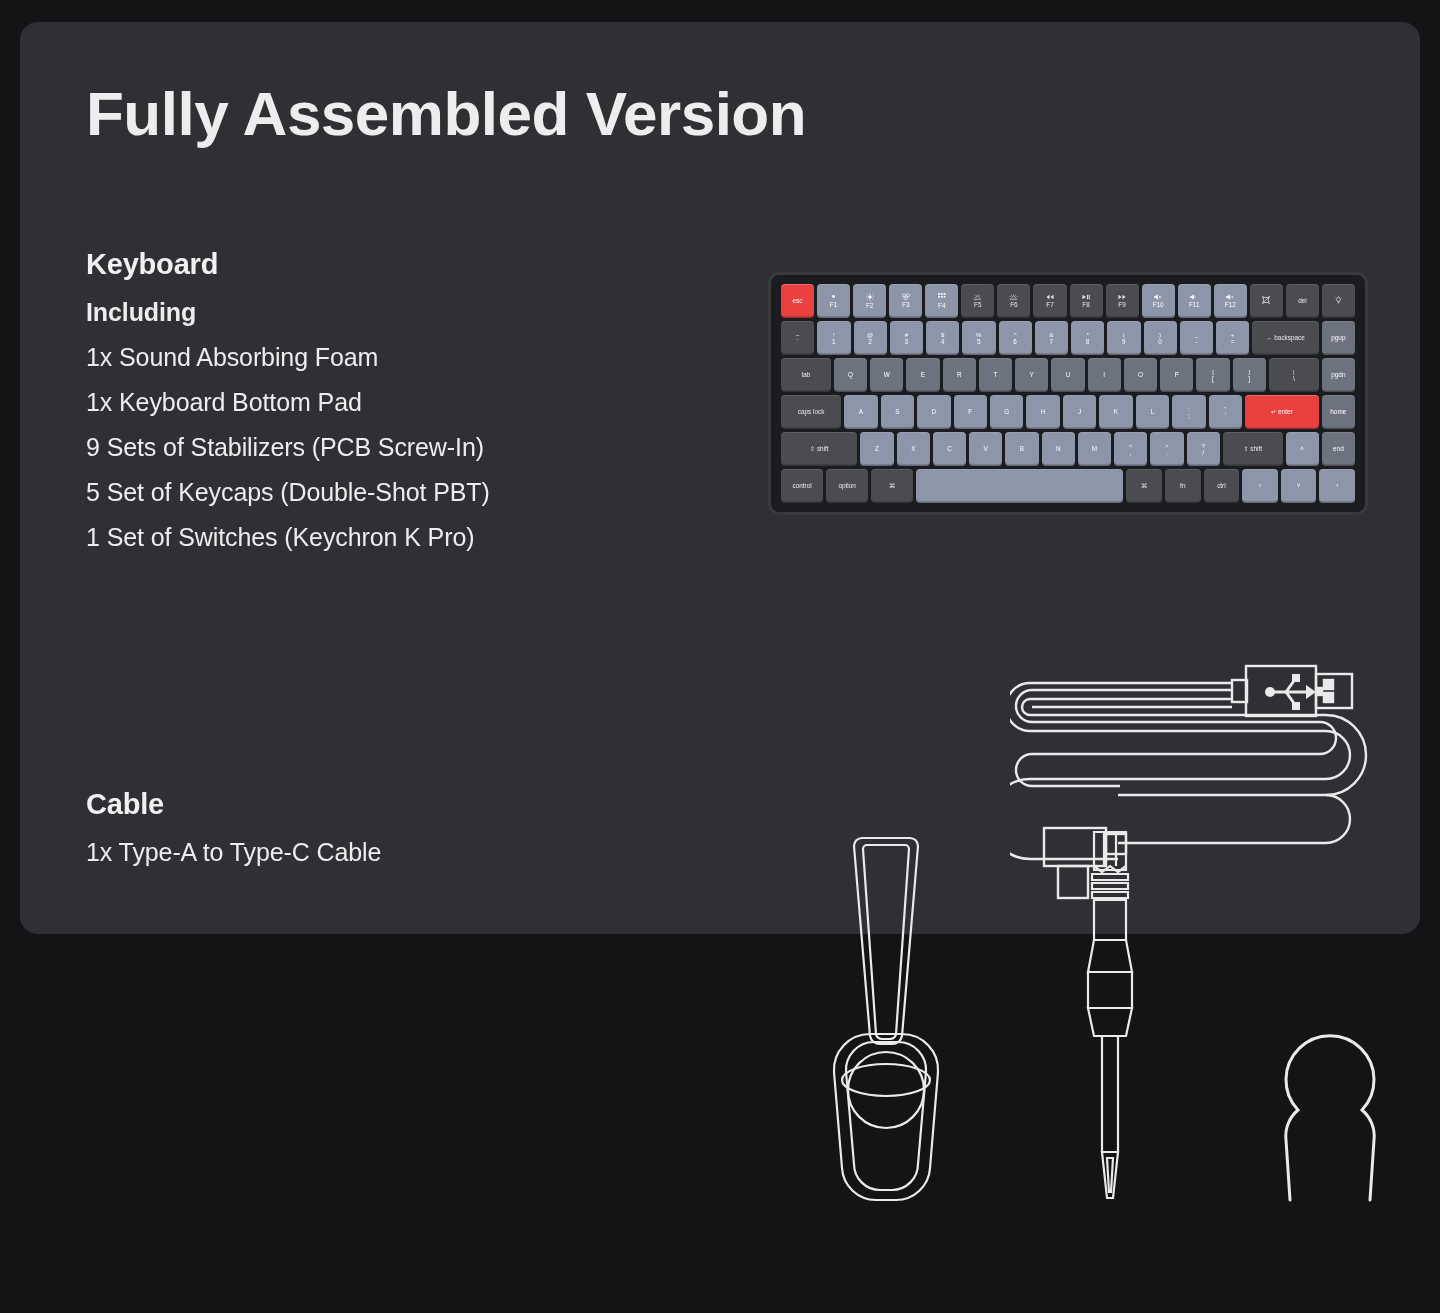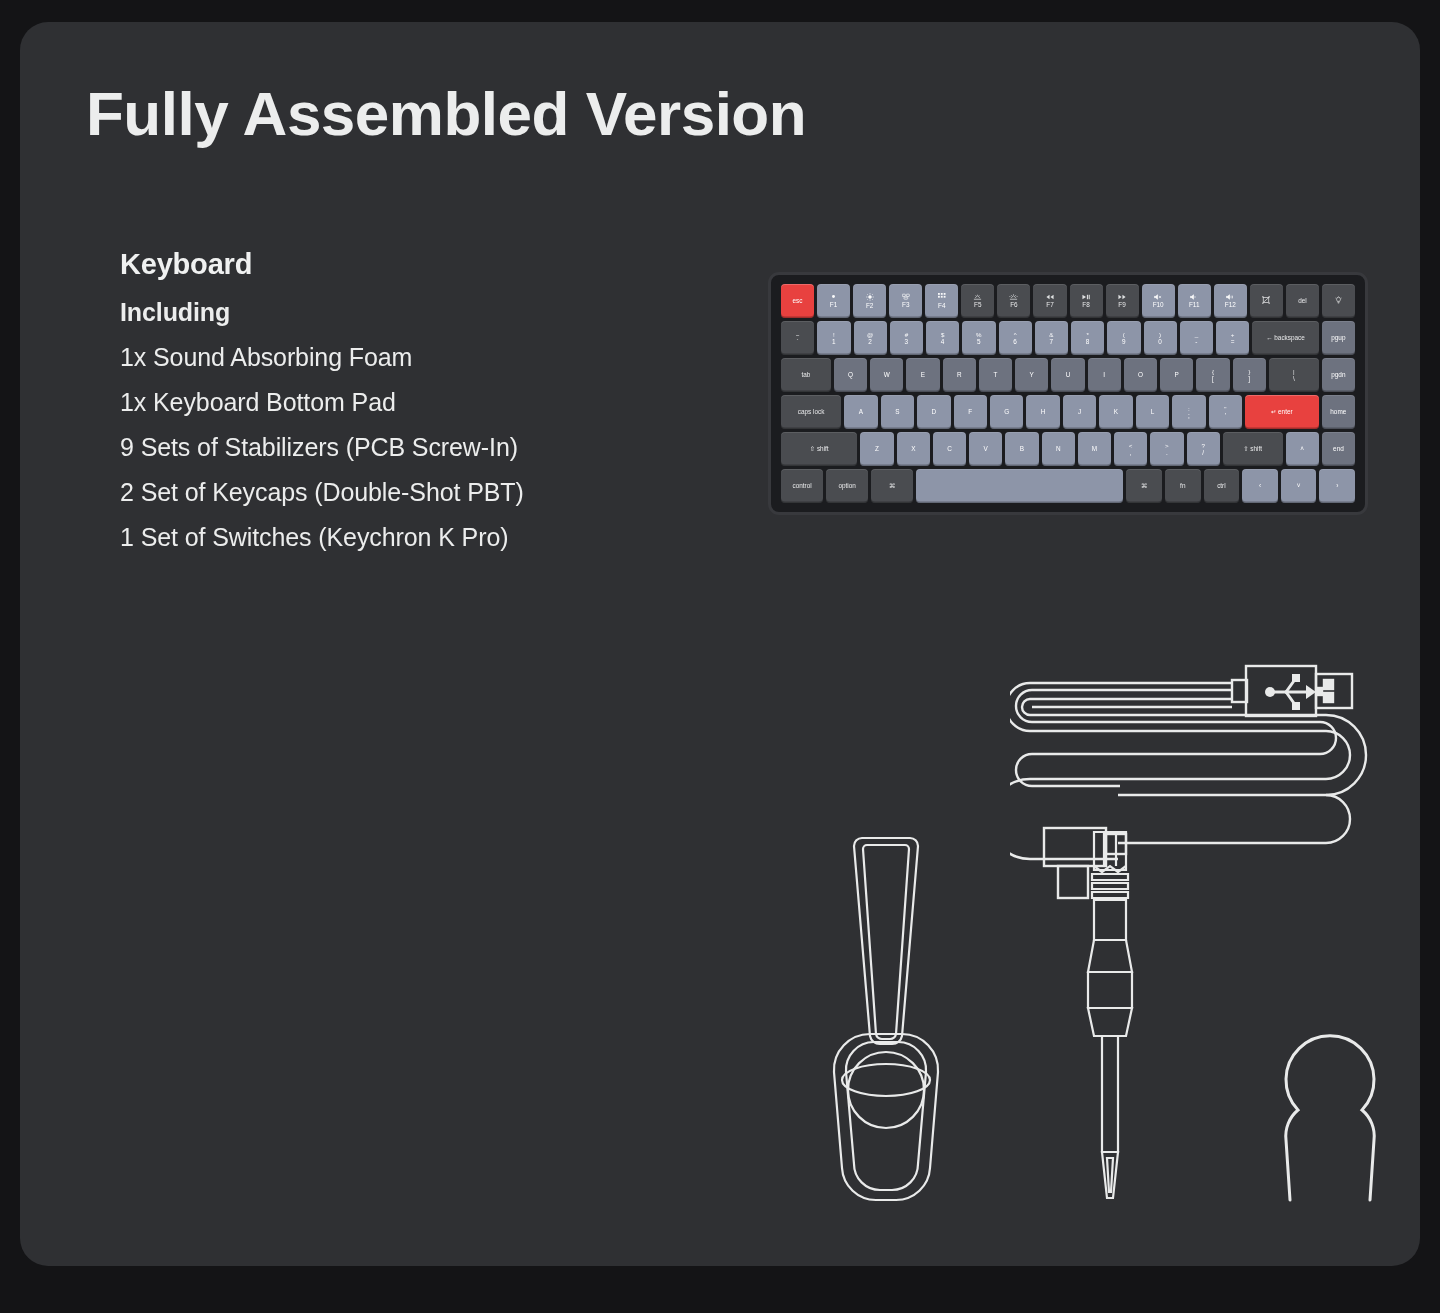--- a/index.html
+++ b/index.html
@@ -5,44 +5,44 @@
   * { box-sizing: border-box; margin: 0; padding: 0; }
   html, body {
     width: 1440px; height: 1313px;
     background: #141416;
     font-family: "Liberation Sans", sans-serif;
     overflow: hidden;
   }
   #card {
     position: absolute;
     left: 20px; top: 22px;
-    width: 1400px; height: 1244px;
+    width: 1400px; height: 912px;
     background: #2f3033;
-    border-radius: 28px;
+    border-radius: 18px;
   }
 
   
   #title {
     position: absolute; left: 66px; top: 58px;
     font-size: 62px; font-weight: 700;
     color: #eceded; letter-spacing: -0.5px;
     line-height: 1.1;
   }
   .sec { position: absolute; left: 66px; width: 620px; }
   .sec-head {
     font-size: 29px; font-weight: 700; color: #f0f1f1;
     margin-bottom: 9px; letter-spacing: -0.2px;
   }
   .sec-line {
     font-size: 25px; font-weight: 400; color: #eceded;
     line-height: 45px; letter-spacing: -0.1px;
   }
   .sec-line.bold { font-weight: 700; }
 
-  #sec-keyboard { top: 226px; margin-left: 34px; }
+  #sec-keyboard { top: 226px; }
   #sec-cable    { top: 766px; }
   #sec-tools    { top: 946px; }
 
   
   .art { position: absolute; }
   #kb-art    { left: 748px; top: 250px;  width: 600px; height: 243px; }
   #cable-art { left: 990px; top: 630px;  width: 370px; height: 250px; }
   #tools-art { left: 790px; top: 800px;  width: 580px; height: 400px; }
 
   
@@ -87,24 +87,28 @@
 <div id="card">
 
   <h1 id="title">Fully Assembled Version</h1>
 
   <div class="sec" id="sec-keyboard">
     <div class="sec-head">Keyboard</div>
     <div class="sec-line bold">Including</div>
     <div class="sec-line">1x Sound Absorbing Foam</div>
     <div class="sec-line">1x Keyboard Bottom Pad</div>
     <div class="sec-line">9 Sets of Stabilizers (PCB Screw-In)</div>
-    <div class="sec-line">2 Set of Keycaps (Double-Shot PBT)</div>
+    <div class="sec-line">5 Set of Keycaps (Double-Shot PBT)</div>
     <div class="sec-line">1 Set of Switches (Keychron K Pro)</div>
   </div>
 
+  <div class="sec" id="sec-cable">
+    <div class="sec-head">Cable</div>
+    <div class="sec-line">1x Type-A to Type-C Cable</div>
+  </div>
 
 
   <div class="art" id="kb-art">
     <div id="kbcase">
       <div id="kbrows">
           <div class="krow">
             <div class="key k-red one" style="flex-grow: 1; flex-basis: 0px;">
               <span>esc</span>
             </div>
             <div class="key k-light" style="flex-grow: 1; flex-basis: 0px;">

